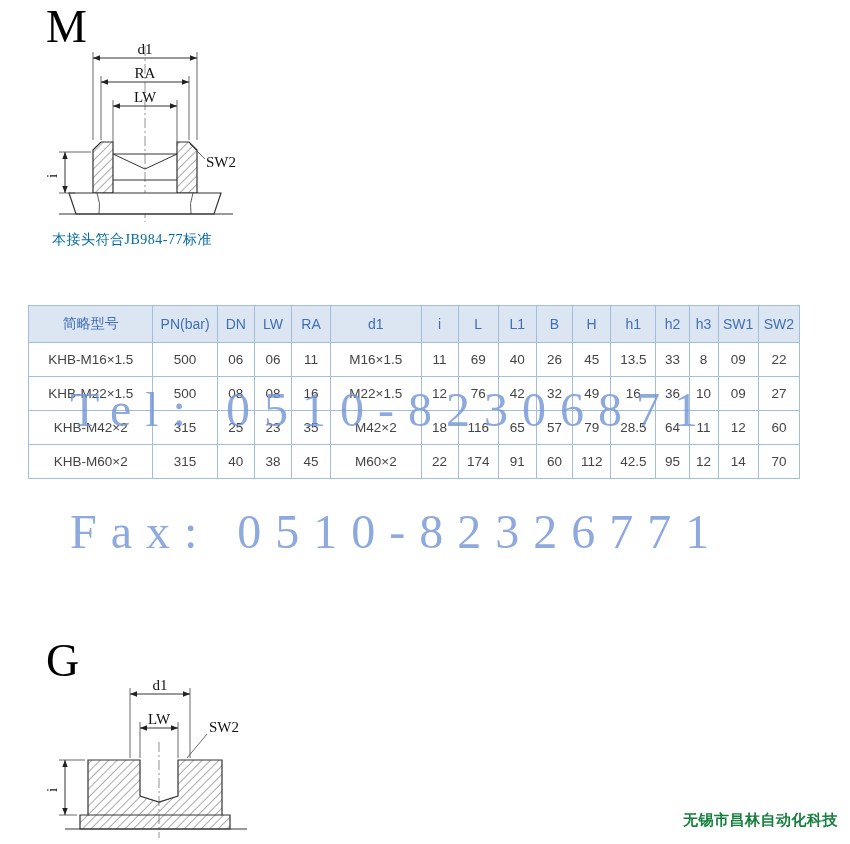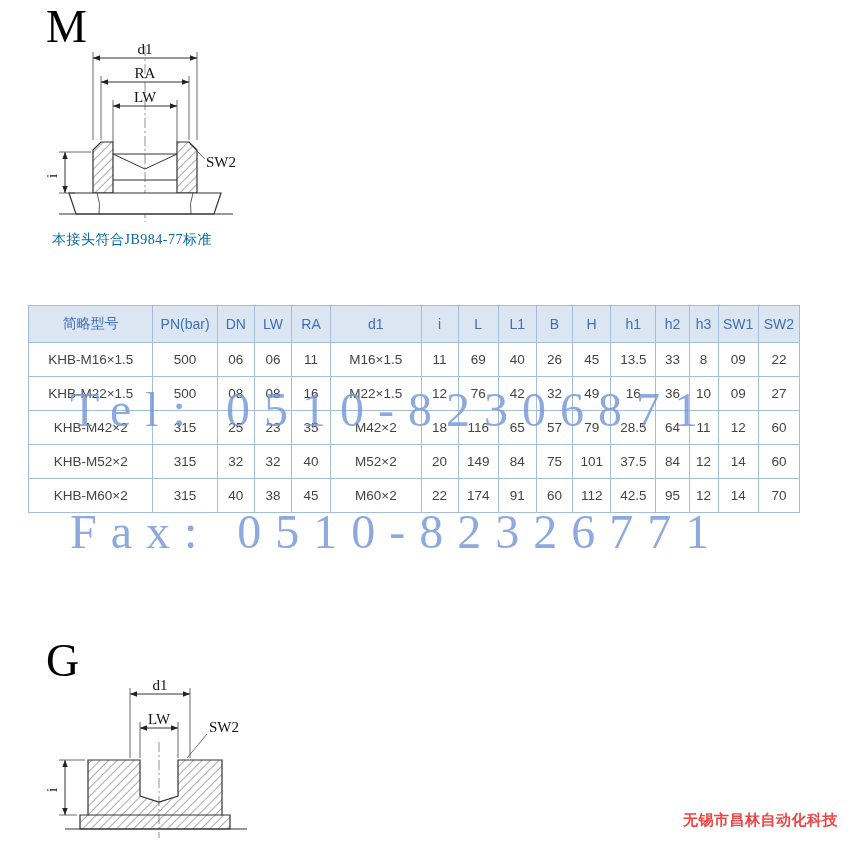--- a/index.html
+++ b/index.html
@@ -35,21 +35,21 @@
   }
   .watermark {
     position:absolute; font-family:"Liberation Serif", serif;
     font-size:48px; letter-spacing:14px; white-space:nowrap;
     color:rgba(112,148,214,0.8); z-index:5; pointer-events:none;
   }
   #wm-tel { top:382px; left:70px; }
   #wm-fax { top:504px; left:70px; }
   .company {
     position:absolute; top:811px; right:12px;
-    font-size:15px; font-weight:bold; color:#ef4444; letter-spacing:0.5px;
+    font-size:15px; font-weight:bold; color:#15803d; letter-spacing:0.5px;
   }
   svg text { font-family:"Liberation Serif", serif; font-size:15px; fill:#111; }
   .thin { stroke:#444; stroke-width:0.8; }
   .dim  { stroke:#333; stroke-width:1; }
   .cline { stroke:#777; stroke-width:0.8; stroke-dasharray:10,3,2,3; }
 </style>
 </head>
 <body>
 
 <div class="big-letter" id="label-m">M</div>
@@ -193,38 +193,20 @@
         <td>65</td>
         <td>57</td>
         <td>79</td>
         <td>28.5</td>
         <td>64</td>
         <td>11</td>
         <td>12</td>
         <td>60</td>
       </tr>
       <tr>
-        <td>KHB-M52×2</td>
-        <td>315</td>
-        <td>32</td>
-        <td>32</td>
-        <td>40</td>
-        <td>M52×2</td>
-        <td>20</td>
-        <td>149</td>
-        <td>84</td>
-        <td>75</td>
-        <td>101</td>
-        <td>37.5</td>
-        <td>84</td>
-        <td>12</td>
-        <td>14</td>
-        <td>60</td>
-      </tr>
-      <tr>
         <td>KHB-M60×2</td>
         <td>315</td>
         <td>40</td>
         <td>38</td>
         <td>45</td>
         <td>M60×2</td>
         <td>22</td>
         <td>174</td>
         <td>91</td>
         <td>60</td>

